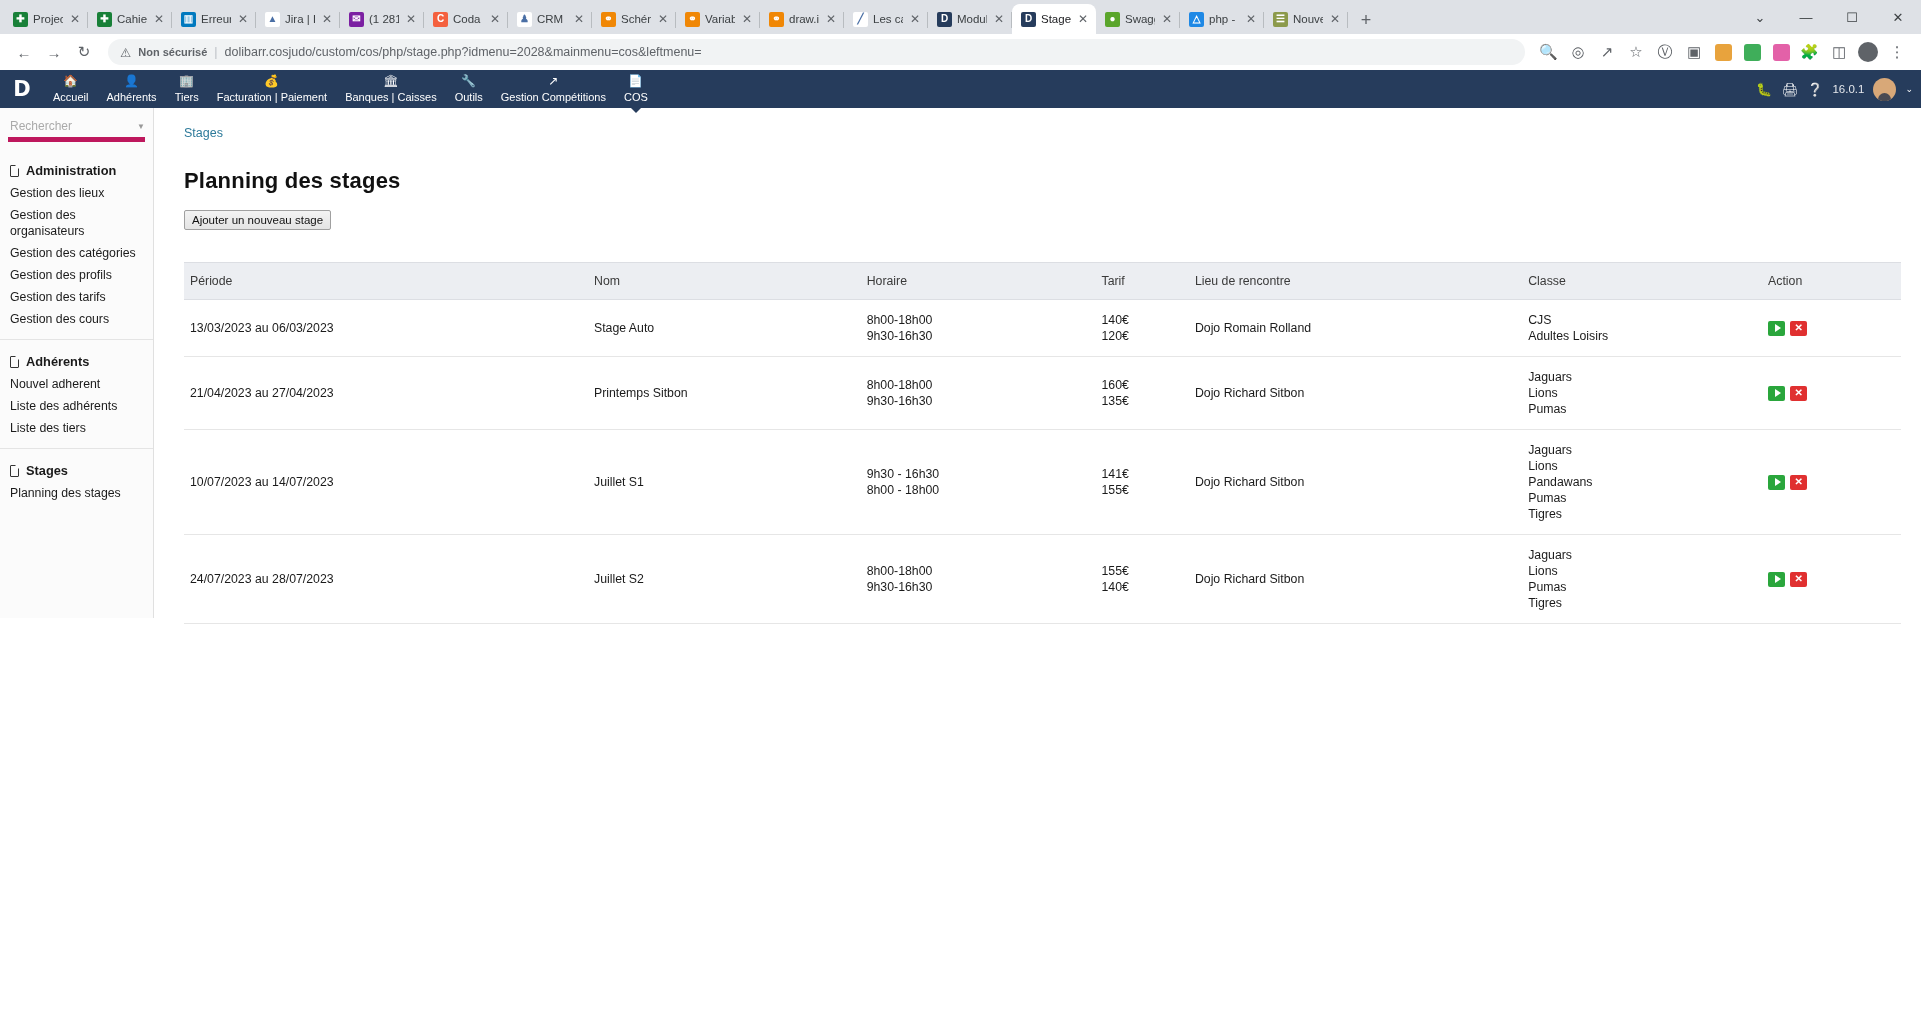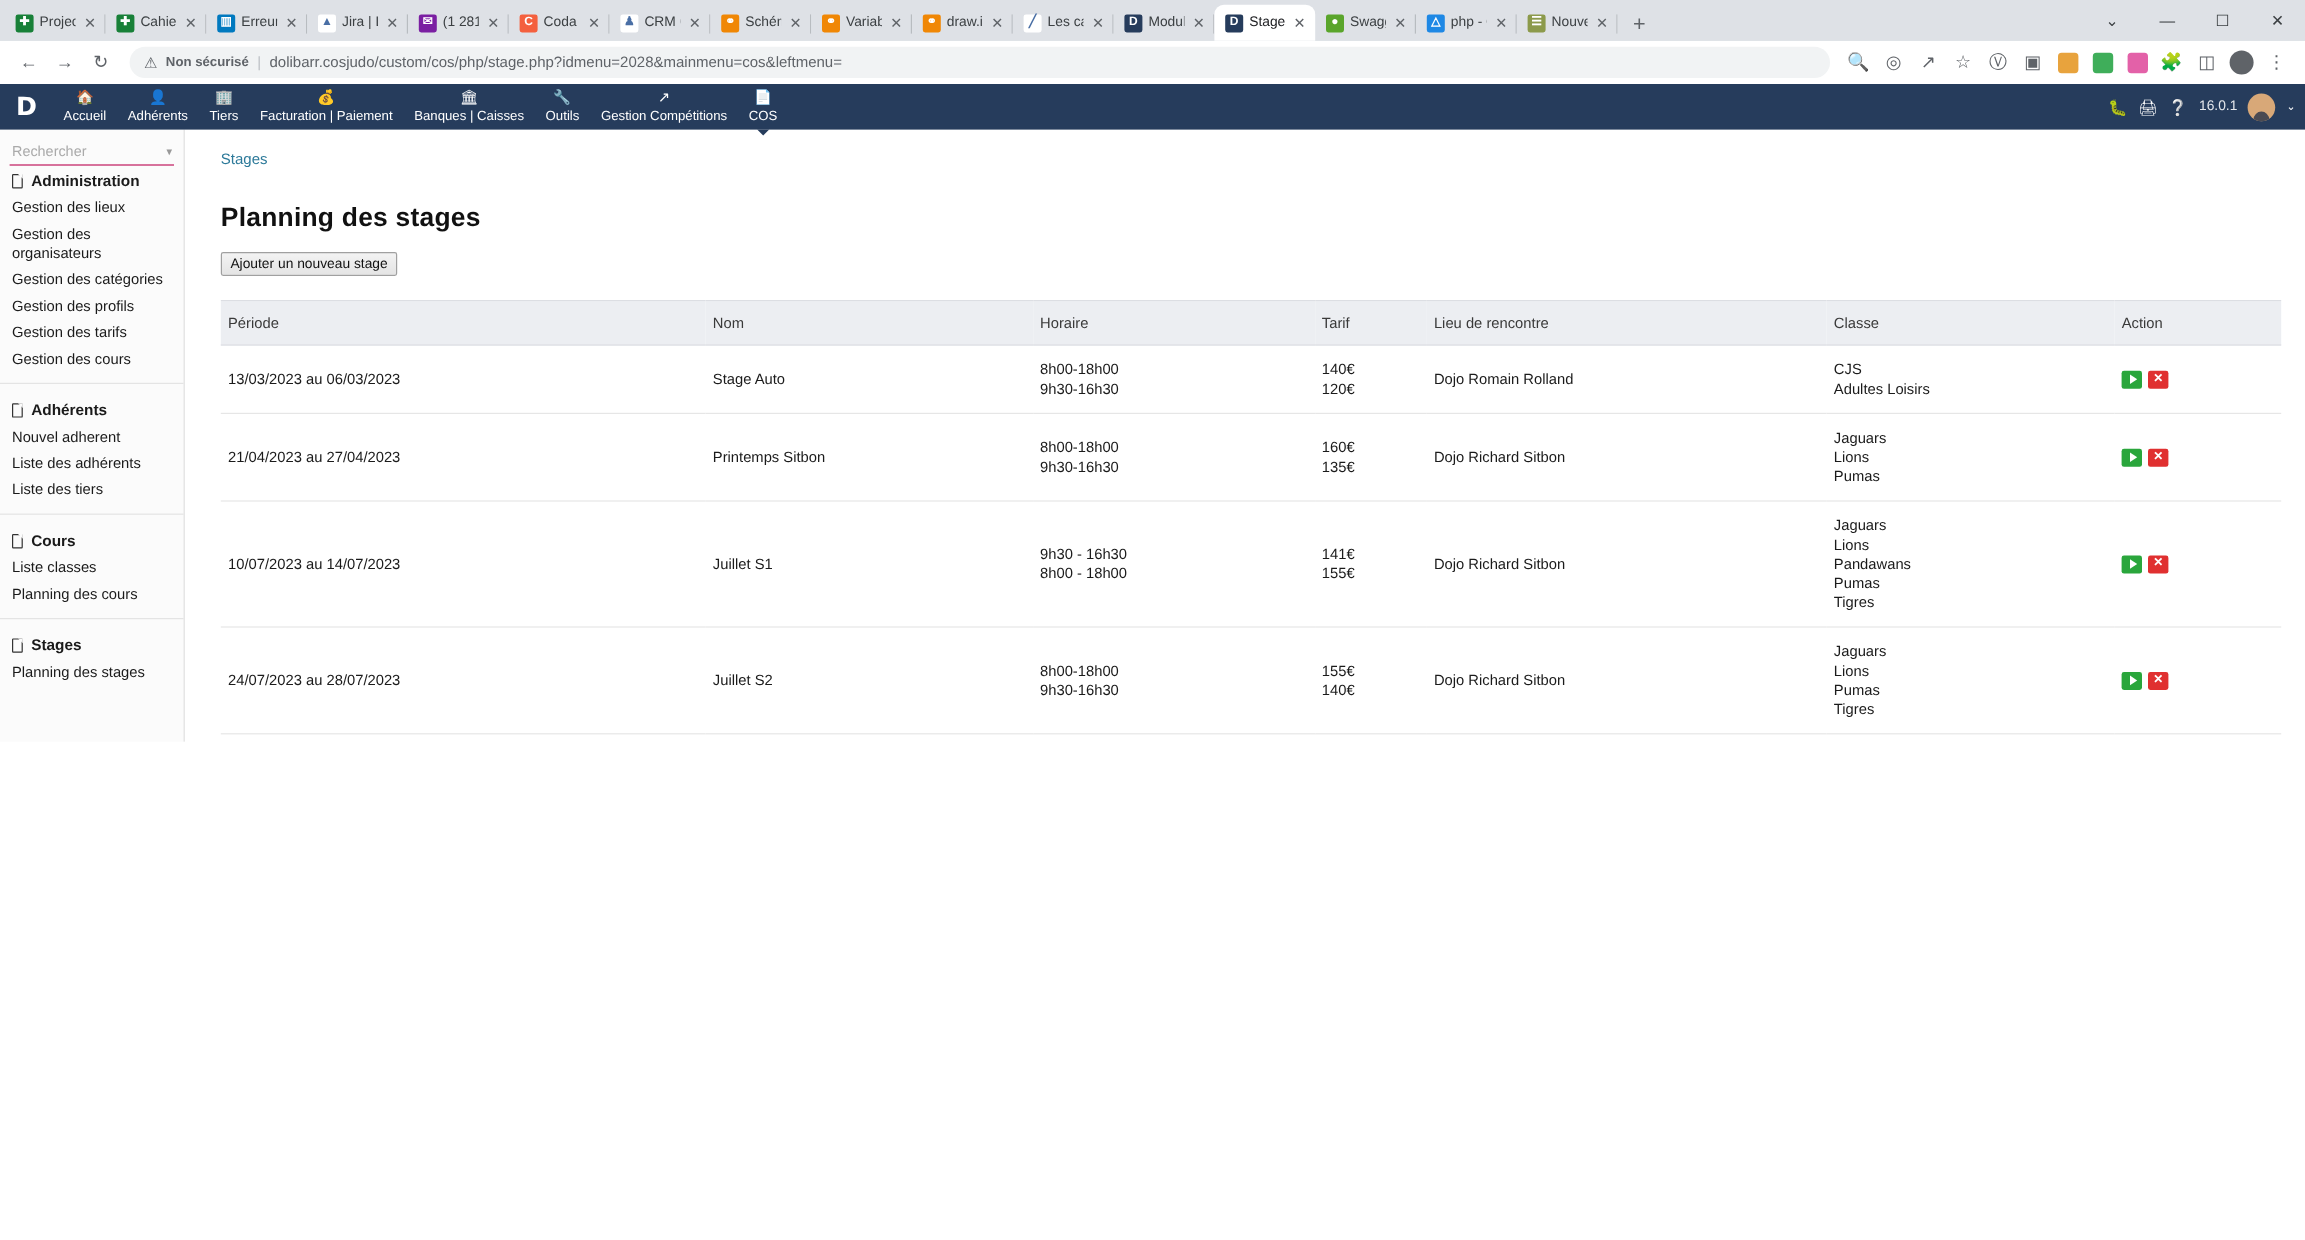--- a/index.html
+++ b/index.html
@@ -196,22 +196,22 @@
   
   .sidebar {
     width: 154px;
     flex: 0 0 154px;
     background: #fbfbfb;
     border-right: 1px solid #e0e0e0;
     padding: 0;
     height: 510px;
   }
   .search-row {
-    margin: 10px 8px 0 8px;
-    border-bottom: 1px solid #be185d;
+    margin: 10px 8px 16px 8px;
+    border-bottom: 5px solid #be185d;
     display: flex;
     align-items: center;
     padding-bottom: 3px;
   }
   .search-row input {
     border: none; outline: none; background: transparent;
     font-size: 12px; color: #666;
     width: 118px;
     font-family: "Liberation Sans", sans-serif;
   }
@@ -269,21 +269,21 @@
     padding: 3px 7px;
     font-size: 11.5px;
     color: #111;
     cursor: default;
     font-family: "Liberation Sans", sans-serif;
   }
 
   table.stages {
     width: 100%;
     border-collapse: collapse;
-    margin-top: 20px;
+    margin-top: 32px;
     table-layout: fixed;
   }
   table.stages thead th {
     background: #eceef2;
     text-align: left;
     font-weight: normal;
     font-size: 12.3px;
     color: #3a3a3a;
     padding: 11px 6px 11px 6px;
     border-top: 1px solid #dcdee3;
@@ -537,28 +537,20 @@
               <span class="doc-ico"></span>
               <span>Adhérents</span>
             </div>
             <a class="sb-link" href="#">Nouvel adherent</a>
             <a class="sb-link" href="#">Liste des adhérents</a>
             <a class="sb-link" href="#">Liste des tiers</a>
           </div>
           <div class="sb-group">
             <div class="sb-title">
               <span class="doc-ico"></span>
-              <span>Cours</span>
-            </div>
-            <a class="sb-link" href="#">Liste classes</a>
-            <a class="sb-link" href="#">Planning des cours</a>
-          </div>
-          <div class="sb-group">
-            <div class="sb-title">
-              <span class="doc-ico"></span>
               <span>Stages</span>
             </div>
             <a class="sb-link" href="#">Planning des stages</a>
           </div>
         </div>
     </div>
 
     <div class="main">
       <div class="breadcrumb">Stages</div>
       <h1 class="page-title">Planning des stages</h1>

